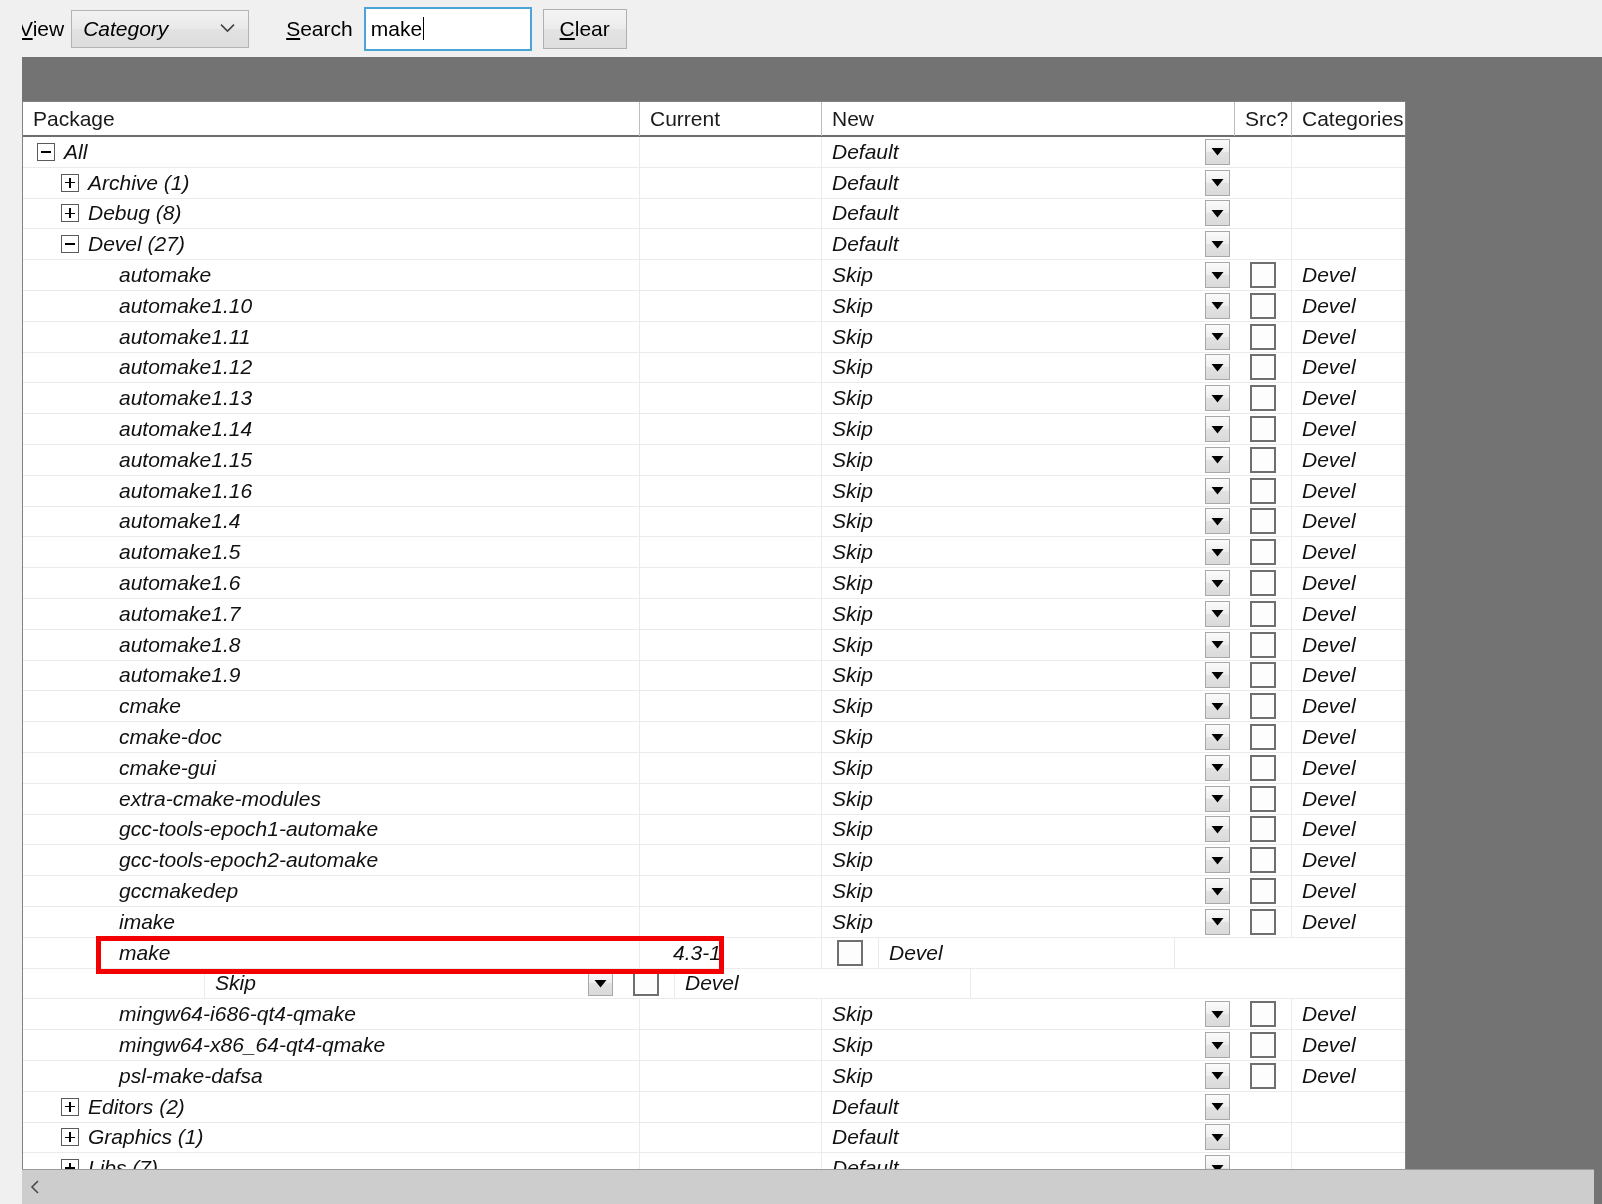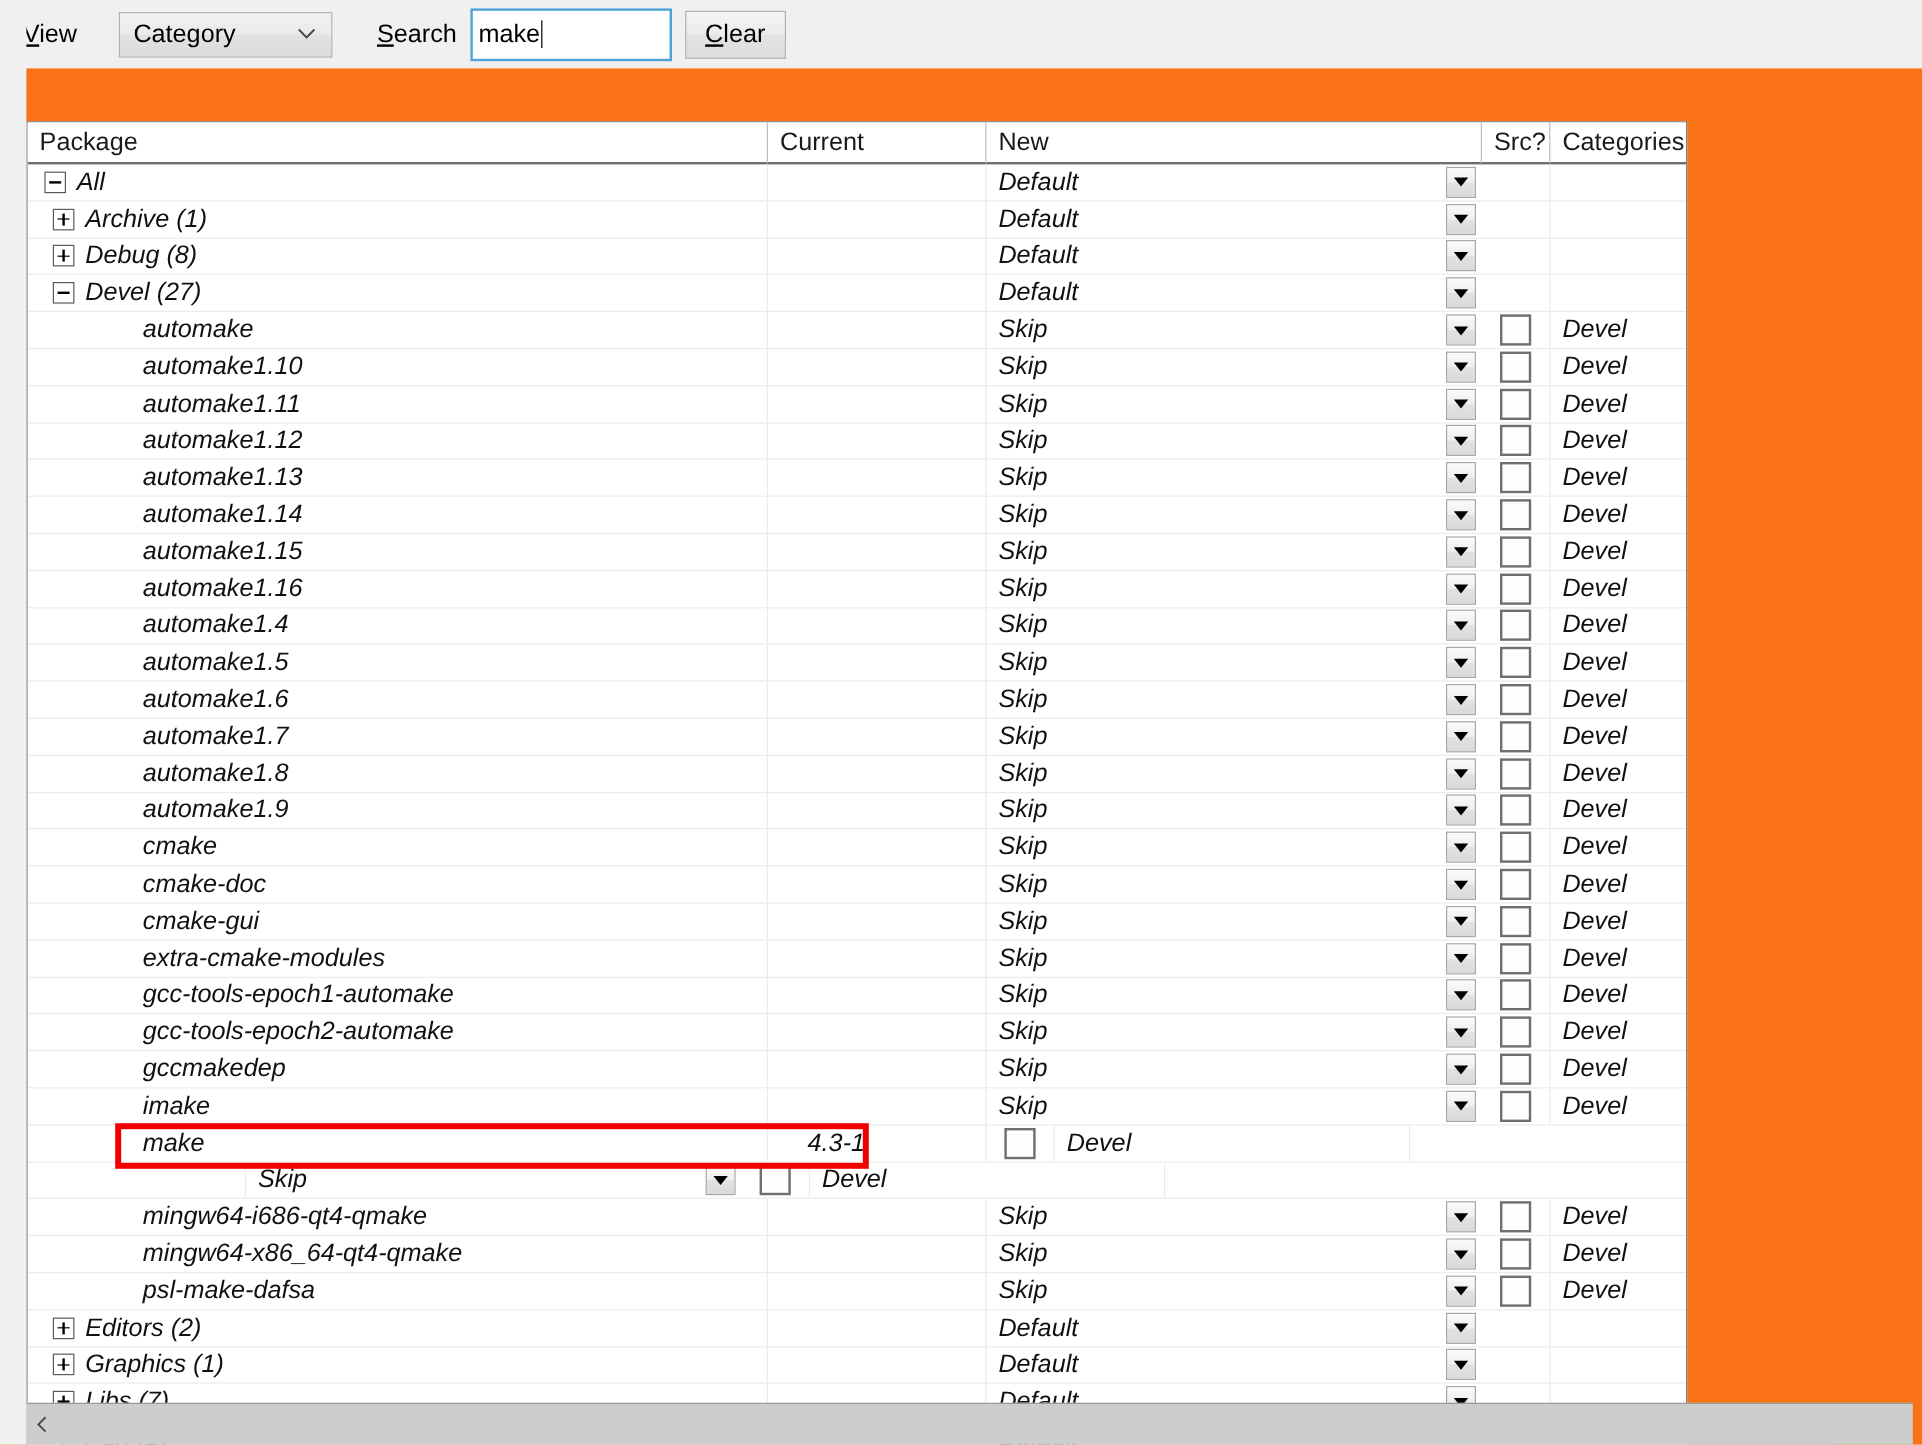--- a/index.html
+++ b/index.html
@@ -6,21 +6,21 @@
   html, body {
     margin: 0; padding: 0;
     width: 1602px; height: 1204px;
     background: #f0f0f0;
     font-family: "Liberation Sans", sans-serif;
     overflow: hidden;
   }
   #app {
     position: relative;
     width: 1602px; height: 1204px;
-    background: #f97316;
+    background: #737373;
   }
 
   
   .toolbar {
     position: absolute;
     left: 0; top: 0;
     width: 1602px; height: 57px;
     background: #f0f0f0;
     display: flex;
     align-items: center;
@@ -30,26 +30,27 @@
     color: #000;
     padding: 0 0 0 0;
     white-space: nowrap;
   }
   .tb-label .u { text-decoration: underline; }
 
   .view-label { margin-left: 19px; }
 
   .combo {
     position: relative;
-    margin-left: 35px;
+    margin-left: 7px;
     width: 178px; height: 38px;
     background: linear-gradient(to bottom, #f2f2f2 0%, #eaeaea 48%, #e2e2e2 52%, #dcdcdc 100%);
     border: 1px solid #b4b4b4;
     display: flex;
     align-items: center;
+    font-style: italic;
   }
   .combo-text {
     font-size: 21px;
     color: #000;
     margin-left: 11px;
   }
   .combo-arrow {
     position: absolute;
     right: 13px; top: 50%;
     transform: translateY(-60%);
@@ -187,21 +188,21 @@
     width: 10px; height: 1.6px;
     background: #000;
   }
   .twisty.plus::after {
     content: "";
     position: absolute;
     width: 1.6px; height: 10px;
     background: #000;
   }
   .indent-0 { padding-left: 14px; }
-  .indent-1 { padding-left: 21px; }
+  .indent-1 { padding-left: 38px; }
   .indent-2 { padding-left: 96px; }
 
   
   .newbtn {
     position: absolute;
     right: 5px; top: 50%;
     transform: translateY(-50%);
     width: 25px; height: 26px;
     background: linear-gradient(to bottom, #fbfbfb 0%, #eeeeee 50%, #e2e2e2 51%, #dadada 100%);
     border: 1px solid #a8a8a8;

